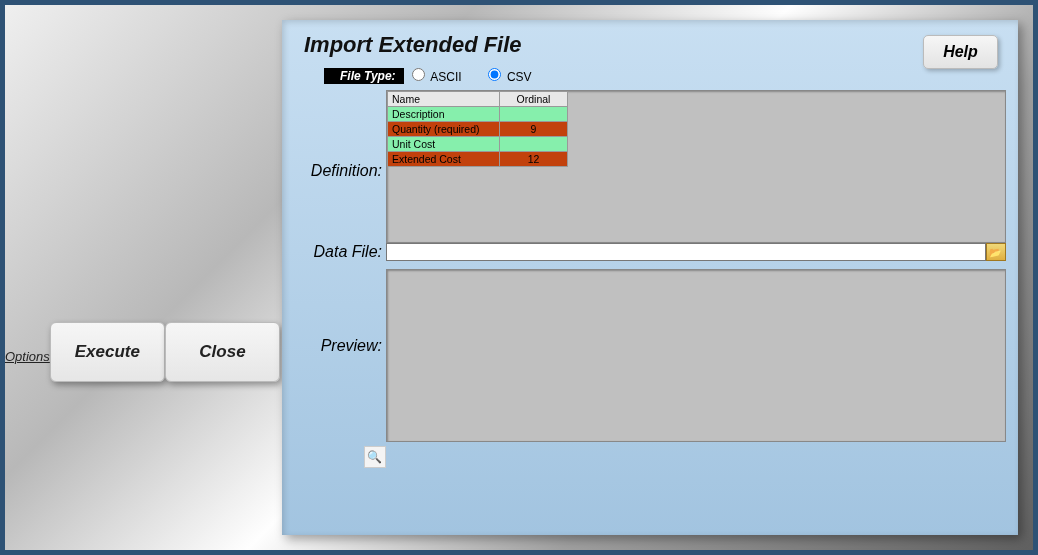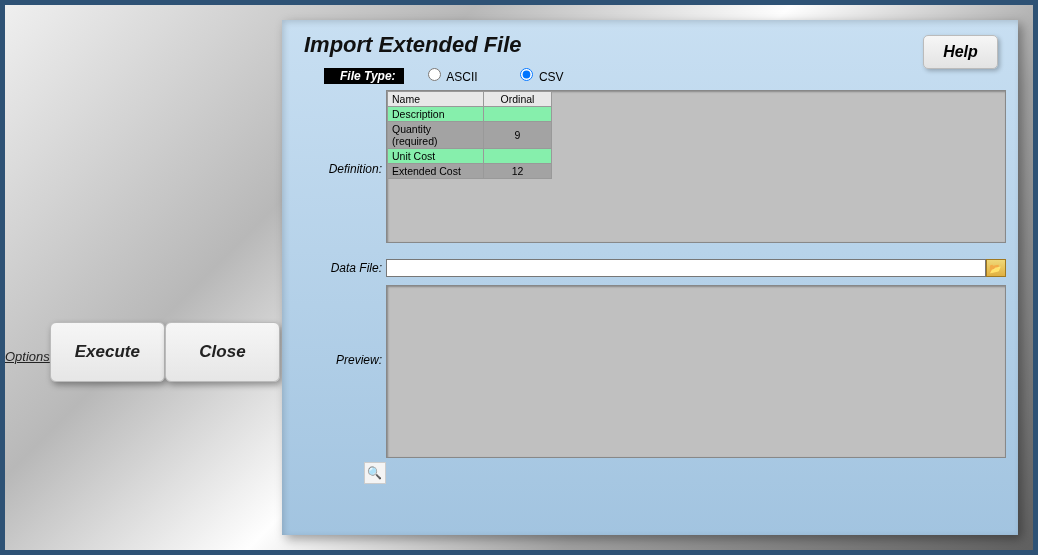--- a/index.html
+++ b/index.html
@@ -70,21 +70,21 @@
     .title {
       font-size: 22px;
       font-weight: bold;
       font-style: italic;
       color: #111;
       margin-bottom: 10px;
     }
     .filetype-row {
       display: flex;
       align-items: center;
-      gap: 24px;
+      gap: 8px;
       font-size: 12px;
       margin-left: 20px;
     }
     .filetype-label {
       background: #000;
       color: #fff;
       font-style: italic;
       font-weight: bold;
       padding: 1px 8px 1px 16px;
       font-size: 12px;
@@ -93,21 +93,21 @@
     .filetype-row input { margin-right: 3px; cursor: pointer; }
     .section-row {
       display: flex;
       align-items: flex-start;
       margin-top: 6px;
     }
     .section-label {
       width: 82px;
       text-align: right;
       font-style: italic;
-      font-size: 12px;
+      font-size: 16px;
       color: #000;
       padding-right: 4px;
       padding-top: 3px;
     }
     .def-label-wrap { padding-top: 72px; }
     .preview-label-wrap { padding-top: 68px; }
     .definition-box {
       flex: 1;
       height: 153px;
       background: #c0c0c0;
@@ -126,26 +126,26 @@
       background: #e8e8e8;
       font-weight: normal;
       border: 1px solid #999;
       padding: 1px 4px;
       text-align: center;
     }
     .def-table td {
       border: 1px solid #999;
       padding: 1px 4px;
     }
-    .def-table .name-col { width: 96px; text-align: left; }
+    .def-table .name-col { width: 112px; text-align: left; }
     .def-table .ord-col { width: 68px; text-align: center; }
     .row-selected td { background: #0a4fd6; color: #fff; }
     .row-selected td.ord-col { background: #fff; color: #000; }
     .row-alt td { background: #86efac; }
-    .row-norm td { background: #a3a3a3; }
+    .row-norm td { background: #c2410c; }
     .datafile-input-wrap {
       flex: 1;
       display: flex;
       align-items: center;
     }
     .datafile-input {
       flex: 1;
       height: 18px;
       border: 1px solid #777;
       background: #fff;
@@ -260,21 +260,21 @@
               </tr>
               <tr class="row-norm">
                 <td class="name-col">Extended Cost</td>
                 <td class="ord-col">12</td>
               </tr>
             </tbody>
         </table>
       </div>
     </div>
 
-    <div class="section-row" style="margin-top:16px;align-items:center;">
+    <div class="section-row" style="margin-top:0;align-items:center;">
       <div class="section-label" style="padding-top:0;">Data File:</div>
       <div class="datafile-input-wrap">
         <input class="datafile-input" type="text" value="" style="">
         <div class="folder-btn">
           <span style="font-size:10px;">📂</span>
         </div>
       </div>
     </div>
 
     <div class="section-row" style="margin-top:8px;">

